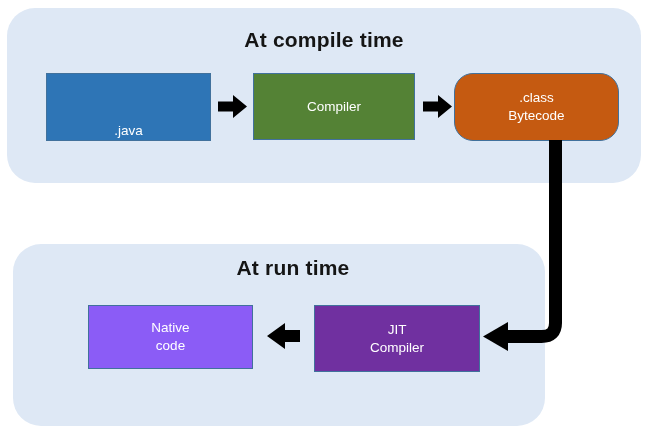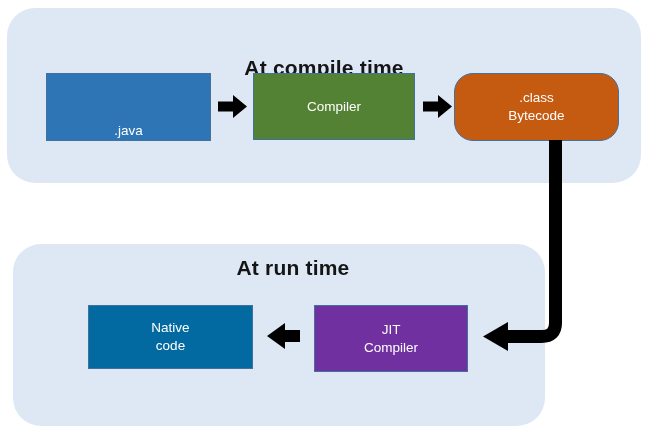--- a/index.html
+++ b/index.html
@@ -7,32 +7,32 @@
     width:650px;height:436px;background:#ffffff;position:relative;overflow:hidden;
     font-family:"Liberation Sans", sans-serif;
   }
   .section{position:absolute;border-radius:28px;}
   #section-compile{left:7px;top:8px;width:634px;height:175px;}
   #section-run{left:13px;top:244px;width:532px;height:182px;}
   .section-title{
     position:absolute;left:0;right:0;text-align:center;
     font-weight:bold;font-size:21px;color:#151515;letter-spacing:.2px;
   }
-  #section-compile .section-title{top:20px;margin-top:28px;}
+  #section-compile .section-title{top:20px;}
   #section-run .section-title{top:12px;padding-left:28px;}
   .box{
     position:absolute;display:flex;flex-direction:column;align-items:center;justify-content:center;
     color:#ffffff;font-size:13.5px;line-height:18px;text-align:center;
     border:1px solid #41719C;box-sizing:border-box;
   }
   #box-java{left:46px;top:73px;width:165px;height:68px;justify-content:flex-end;}
   #box-compiler{left:253px;top:73px;width:162px;height:67px;}
   #box-class{left:454px;top:73px;width:165px;height:68px;border-radius:19px;}
   #box-native{left:88px;top:305px;width:165px;height:64px;}
-  #box-jit{left:314px;top:305px;width:154px;height:67px;}
+  #box-jit{left:314px;top:305px;width:166px;height:67px;}
   .arrow{position:absolute;}
   #arrow-java-compiler{left:218px;top:95px;}
   #arrow-compiler-class{left:423px;top:95px;}
   #arrow-jit-native{left:267px;top:323px;}
   #arrow-elbow{left:480px;top:140px;}
 </style>
 </head>
 <body>
 
 <div class="section" id="section-compile" style="background-color: rgb(222, 232, 245);">
@@ -50,21 +50,21 @@
 <div class="box" id="box-compiler" style="background-color: rgb(84, 130, 53);">
   <div>Compiler</div>
   <div></div>
 </div>
 
 <div class="box" id="box-class" style="background-color: rgb(197, 90, 17);">
   <div>.class</div>
   <div>Bytecode</div>
 </div>
 
-<div class="box" id="box-native" style="background-color: #0369a1;">
+<div class="box" id="box-native" style="background-color: #8b5cf6;">
   <div>Native</div>
   <div>code</div>
 </div>
 
 <div class="box" id="box-jit" style="background-color: rgb(112, 48, 160);">
   <div>JIT</div>
   <div>Compiler</div>
 </div>
 
 <svg class="arrow" id="arrow-java-compiler" width="29" height="23" viewBox="0 0 29 23">

